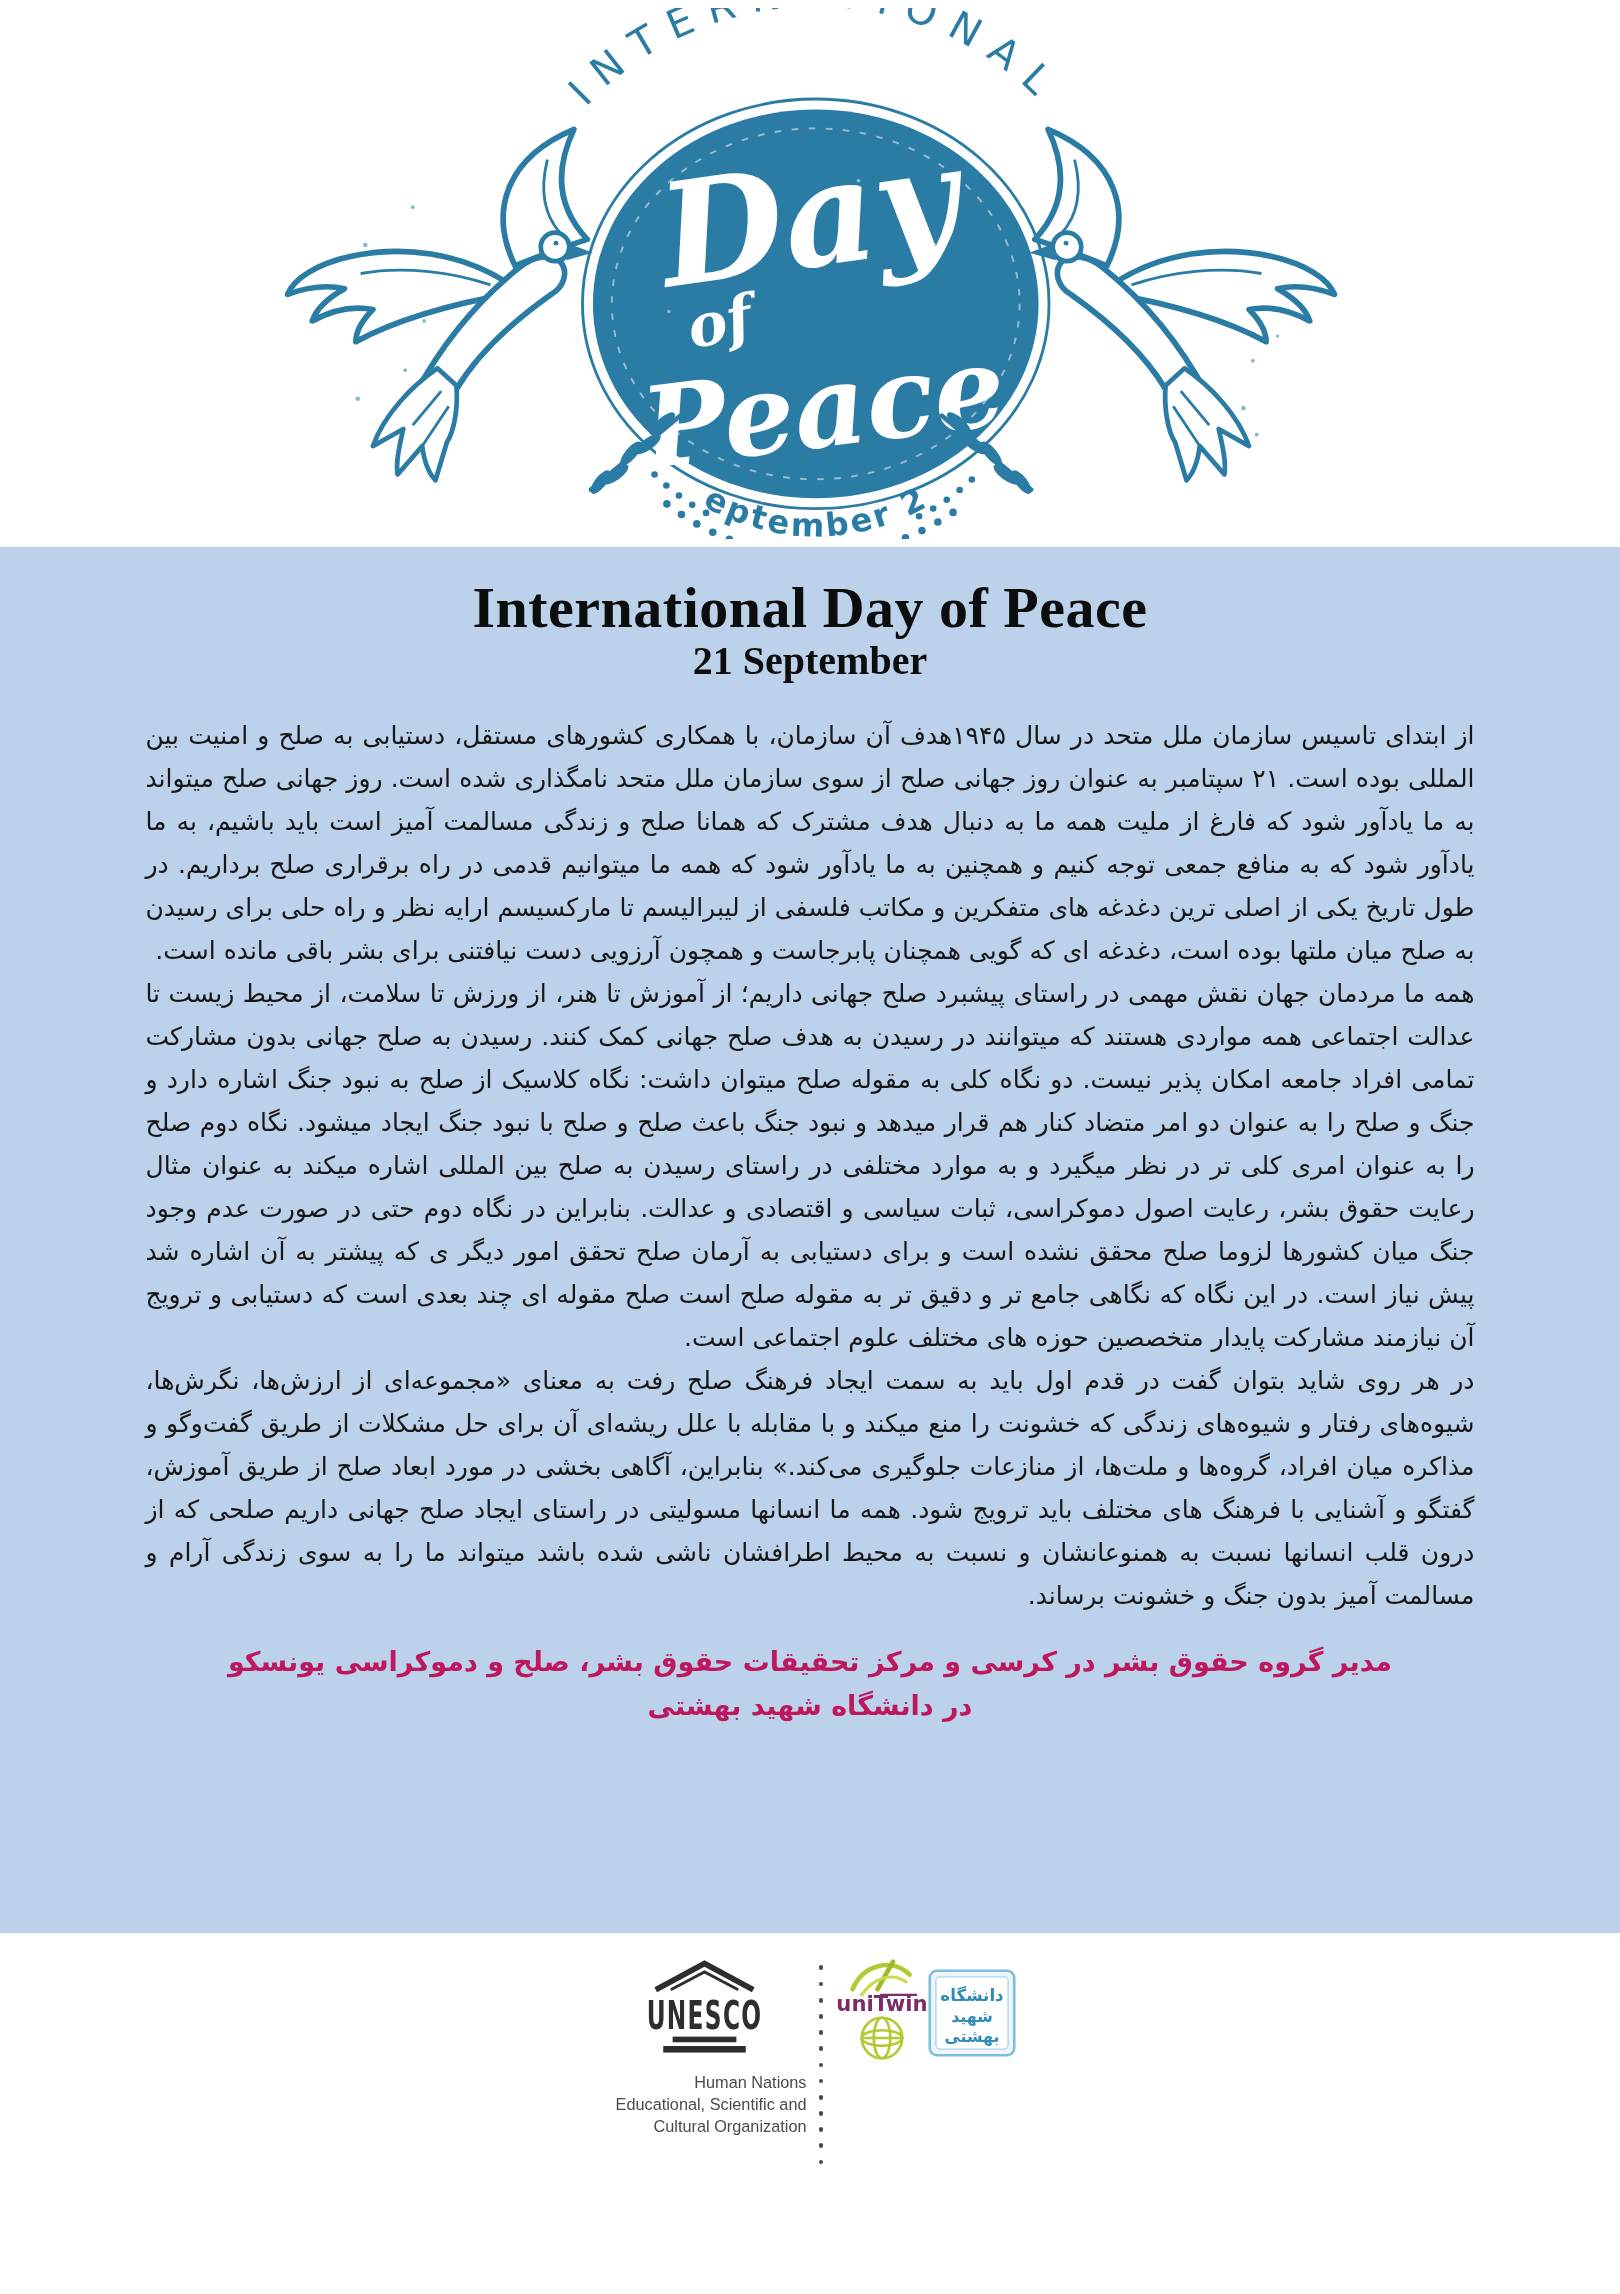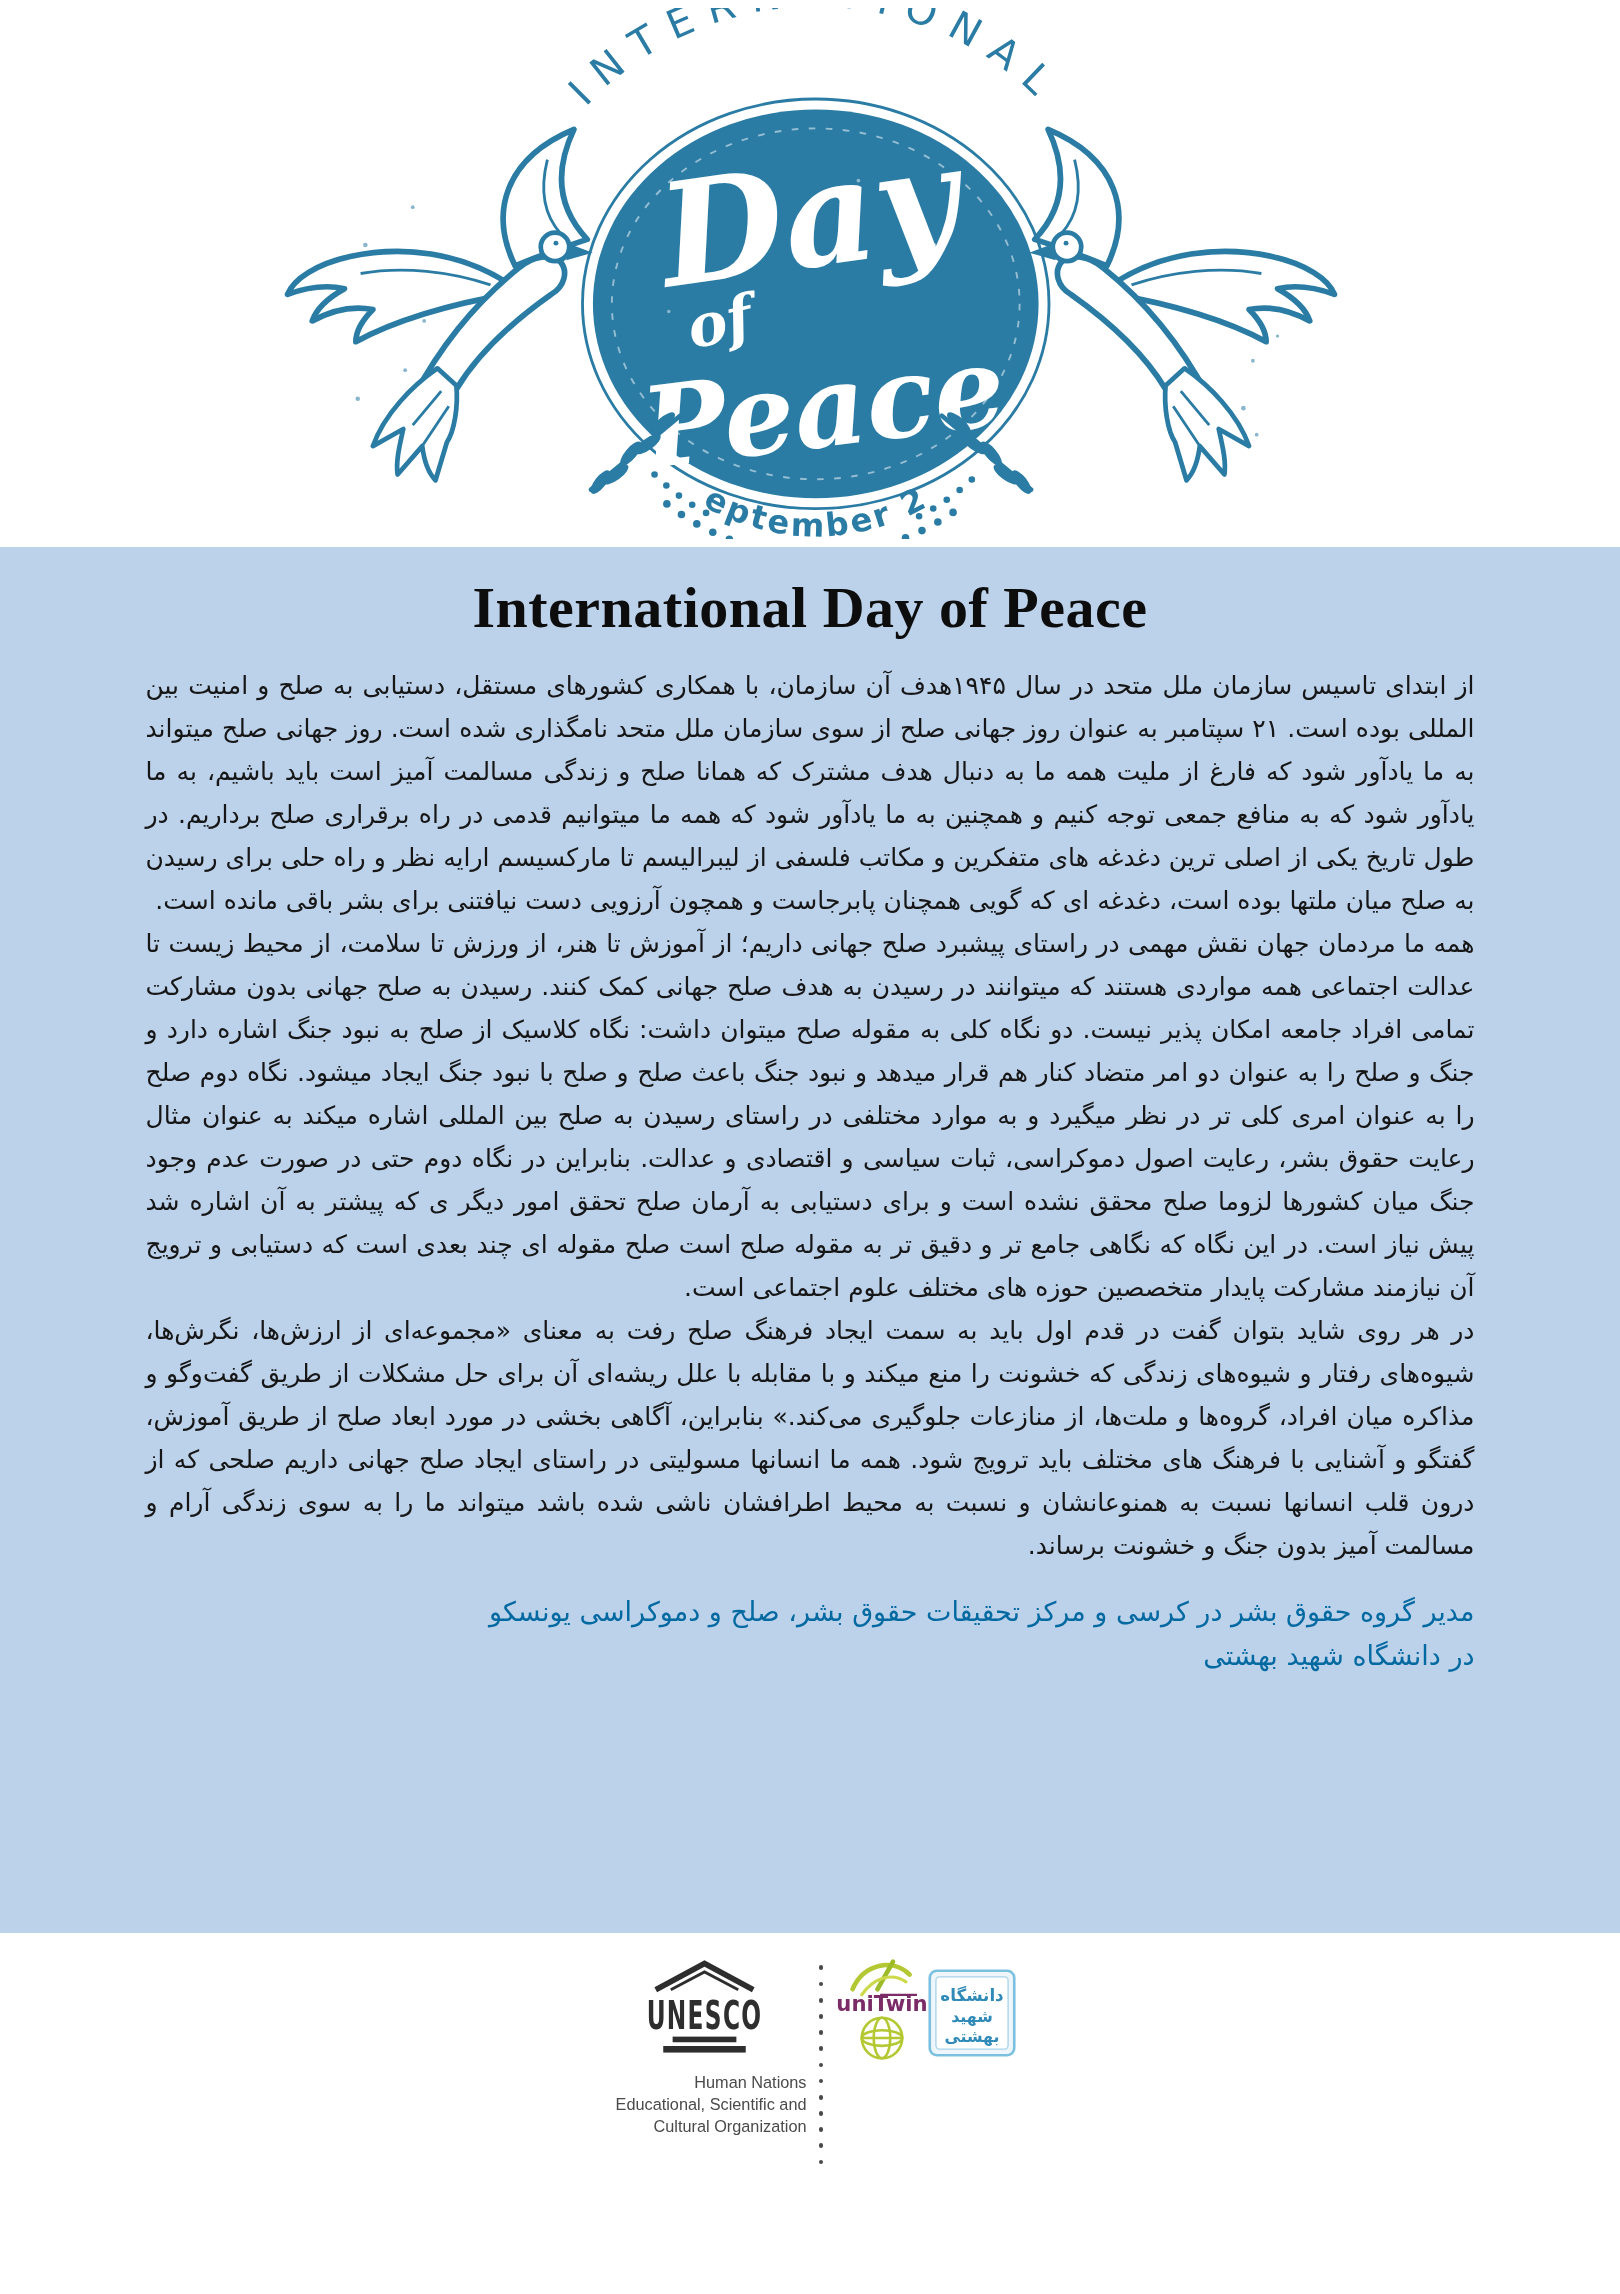--- a/index.html
+++ b/index.html
@@ -26,22 +26,22 @@
     font-family:"Liberation Serif",serif;font-weight:bold;
     font-size:40px;line-height:48px;color:#0d0d0d;
   }
   .body-text{
     width:1329px;margin:29px auto 0 auto;
     direction:rtl;text-align:justify;
     font-size:25px;line-height:43px;color:#161616;
   }
   .body-text p{margin:0;padding:0;}
   .signature{
-    width:1329px;margin:23px auto 0 auto;direction:rtl;
-    font-weight:normal;font-size:27px;line-height:44px;color:#0369a1;
+    width:1329px;margin:23px auto 0 auto;direction:rtl;text-align:center;
+    font-weight:bold;font-size:27px;line-height:44px;color:#be185d;
   }
   .signature p{margin:0;}
 
   
   .footer{position:absolute;left:0;top:1933px;width:1620px;height:361px;background:#ffffff;}
   .footer-inner{
     display:flex;flex-direction:row;justify-content:center;align-items:flex-start;
     padding-top:23px;
     padding-left:48px;
   }
@@ -151,20 +151,21 @@
       <textPath href="#arcBotPath" startOffset="50%" text-anchor="middle">September 21</textPath>
     </text>
     <path d="M405,492 A240,240 0 0 0 466,536" fill="none" stroke="#2b7ca5" stroke-width="7" stroke-linecap="round" stroke-dasharray="0 17"></path>
     <path d="M684,536 A240,240 0 0 0 745,492" fill="none" stroke="#2b7ca5" stroke-width="7" stroke-linecap="round" stroke-dasharray="0 17"></path>
     <path d="M418,523 A255,255 0 0 0 732,523" fill="none" stroke="#2b7ca5" stroke-width="8" stroke-linecap="round" stroke-dasharray="0 19"></path>
   </svg>
 </div>
 
 <div class="panel">
   <h1>International Day of Peace</h1>
+  <h2>21 September</h2>
 
   <div class="body-text" dir="rtl">
     <p>از ابتدای تاسیس سازمان ملل متحد در سال ۱۹۴۵هدف آن سازمان، با همکاری کشورهای مستقل، دستیابی به صلح و امنیت بین المللی بوده است. ۲۱ سپتامبر به عنوان روز جهانی صلح از سوی سازمان ملل متحد نامگذاری شده است. روز جهانی صلح  میتواند به ما  یادآور شود که فارغ از ملیت همه ما به دنبال هدف مشترک که همانا صلح و زندگی مسالمت آمیز است باید باشیم، به ما یادآور شود که به منافع جمعی توجه کنیم و همچنین به ما یادآور شود که همه ما میتوانیم قدمی در راه برقراری صلح برداریم. در طول تاریخ یکی از اصلی ترین دغدغه های  متفکرین و مکاتب فلسفی از لیبرالیسم تا مارکسیسم ارایه نظر و راه حلی برای رسیدن به صلح میان ملتها  بوده است، دغدغه ای که گویی همچنان پابرجاست و همچون آرزویی دست نیافتنی برای بشر باقی مانده است.</p>
     <p>همه ما مردمان جهان نقش مهمی در راستای پیشبرد صلح جهانی داریم؛ از آموزش تا هنر، از ورزش تا سلامت، از محیط زیست تا عدالت اجتماعی همه مواردی هستند که میتوانند در رسیدن به هدف صلح جهانی کمک کنند. رسیدن به صلح جهانی بدون مشارکت تمامی افراد جامعه امکان پذیر نیست. دو نگاه کلی به مقوله صلح میتوان داشت: نگاه کلاسیک از صلح به نبود جنگ اشاره دارد و جنگ و صلح را به عنوان دو امر متضاد کنار هم قرار میدهد و نبود جنگ باعث صلح و صلح با نبود جنگ ایجاد میشود. نگاه دوم صلح را به عنوان امری کلی تر در نظر میگیرد و به موارد مختلفی در راستای رسیدن به صلح بین المللی اشاره میکند به عنوان مثال رعایت حقوق بشر، رعایت اصول دموکراسی، ثبات سیاسی و اقتصادی و عدالت. بنابراین در نگاه دوم حتی در صورت عدم وجود جنگ میان کشورها لزوما صلح محقق نشده است و برای دستیابی به آرمان صلح تحقق امور دیگر ی که پیشتر به آن اشاره شد پیش نیاز است. در این نگاه که نگاهی جامع تر و دقیق تر به مقوله صلح است صلح مقوله ای چند بعدی است که دستیابی و ترویج  آن نیازمند مشارکت پایدار متخصصین حوزه های مختلف علوم اجتماعی است.</p>
     <p>در هر روی شاید بتوان گفت در قدم اول باید به سمت ایجاد فرهنگ صلح رفت به معنای «مجموعه‌ای از ارزش‌ها، نگرش‌ها، شیوه‌های رفتار و شیوه‌های زندگی که خشونت را منع میکند و با مقابله با علل ریشه‌ای آن برای حل مشکلات از طریق گفت‌وگو و مذاکره میان افراد، گروه‌ها و ملت‌ها، از منازعات جلوگیری می‌کند.» بنابراین، آگاهی بخشی در مورد ابعاد صلح  از طریق آموزش، گفتگو و آشنایی با فرهنگ های مختلف باید ترویج شود. همه ما انسانها مسولیتی در راستای ایجاد صلح جهانی داریم صلحی که از درون قلب انسانها نسبت به همنوعانشان و نسبت به محیط اطرافشان ناشی شده باشد میتواند ما را به سوی زندگی آرام و مسالمت آمیز بدون جنگ و خشونت برساند.</p>
   </div>
 
   <div class="signature">
     <p>مدیر گروه حقوق بشر در کرسی و مرکز تحقیقات حقوق بشر، صلح و دموکراسی یونسکو</p>
     <p>در دانشگاه شهید بهشتی</p>

